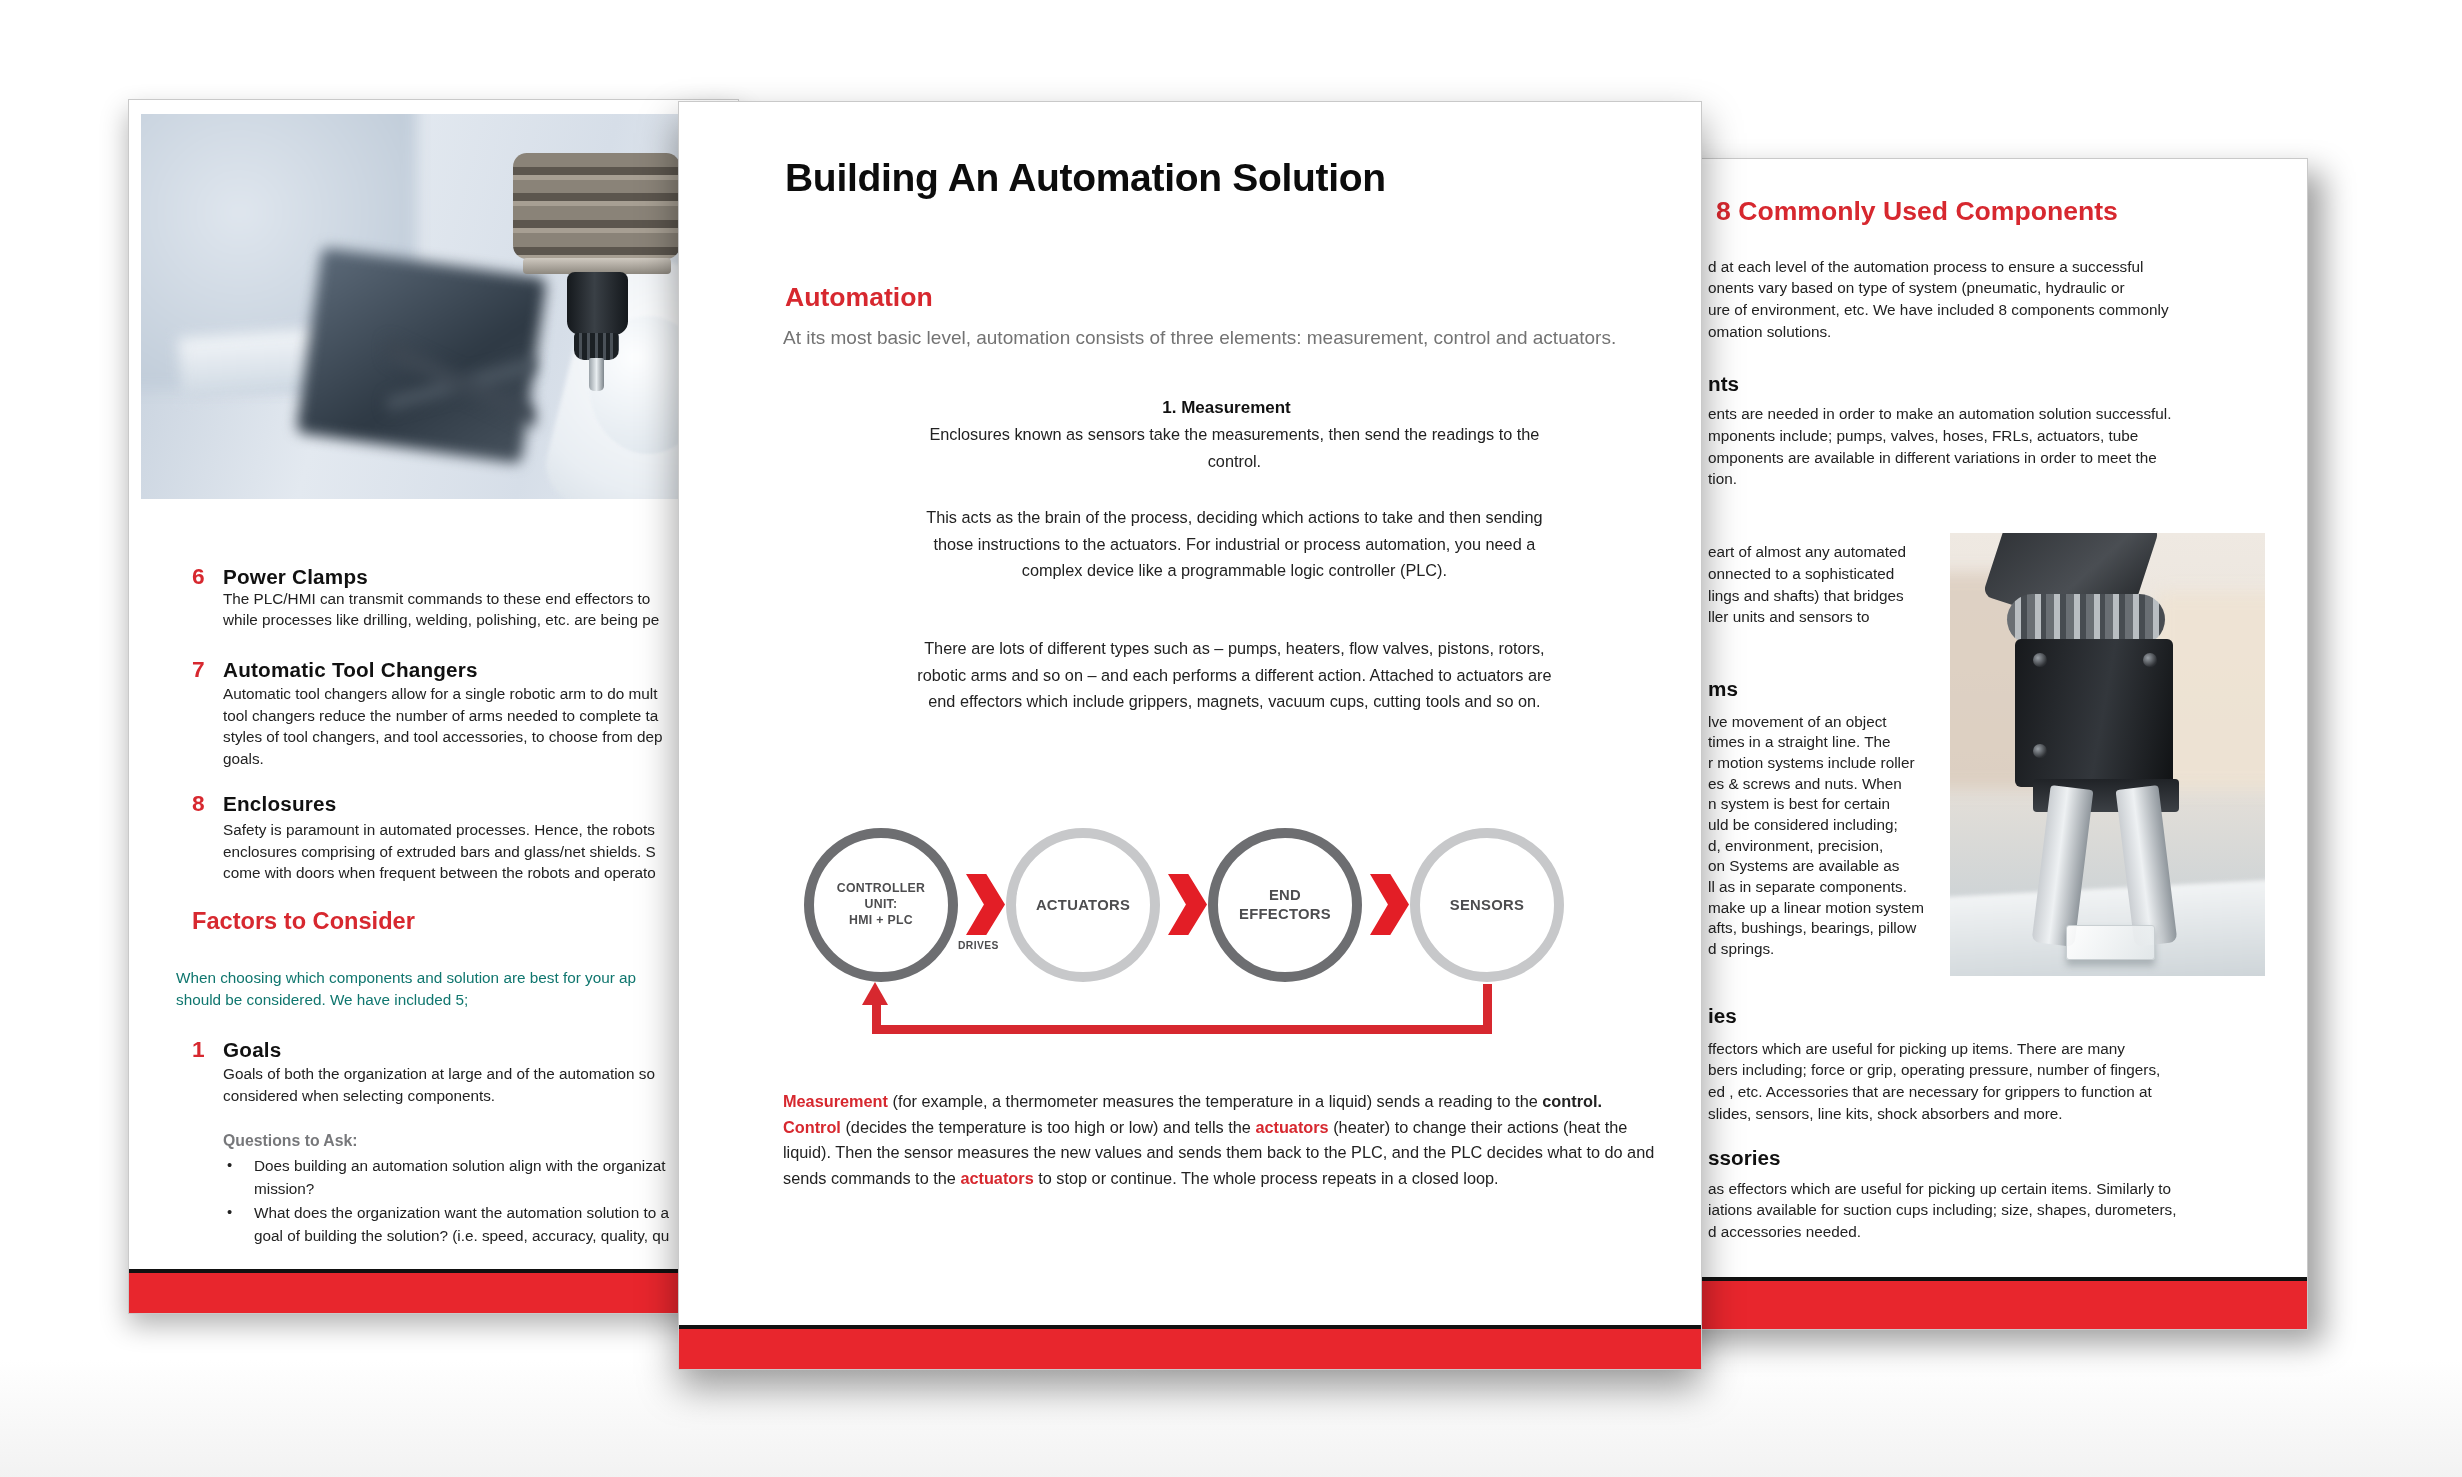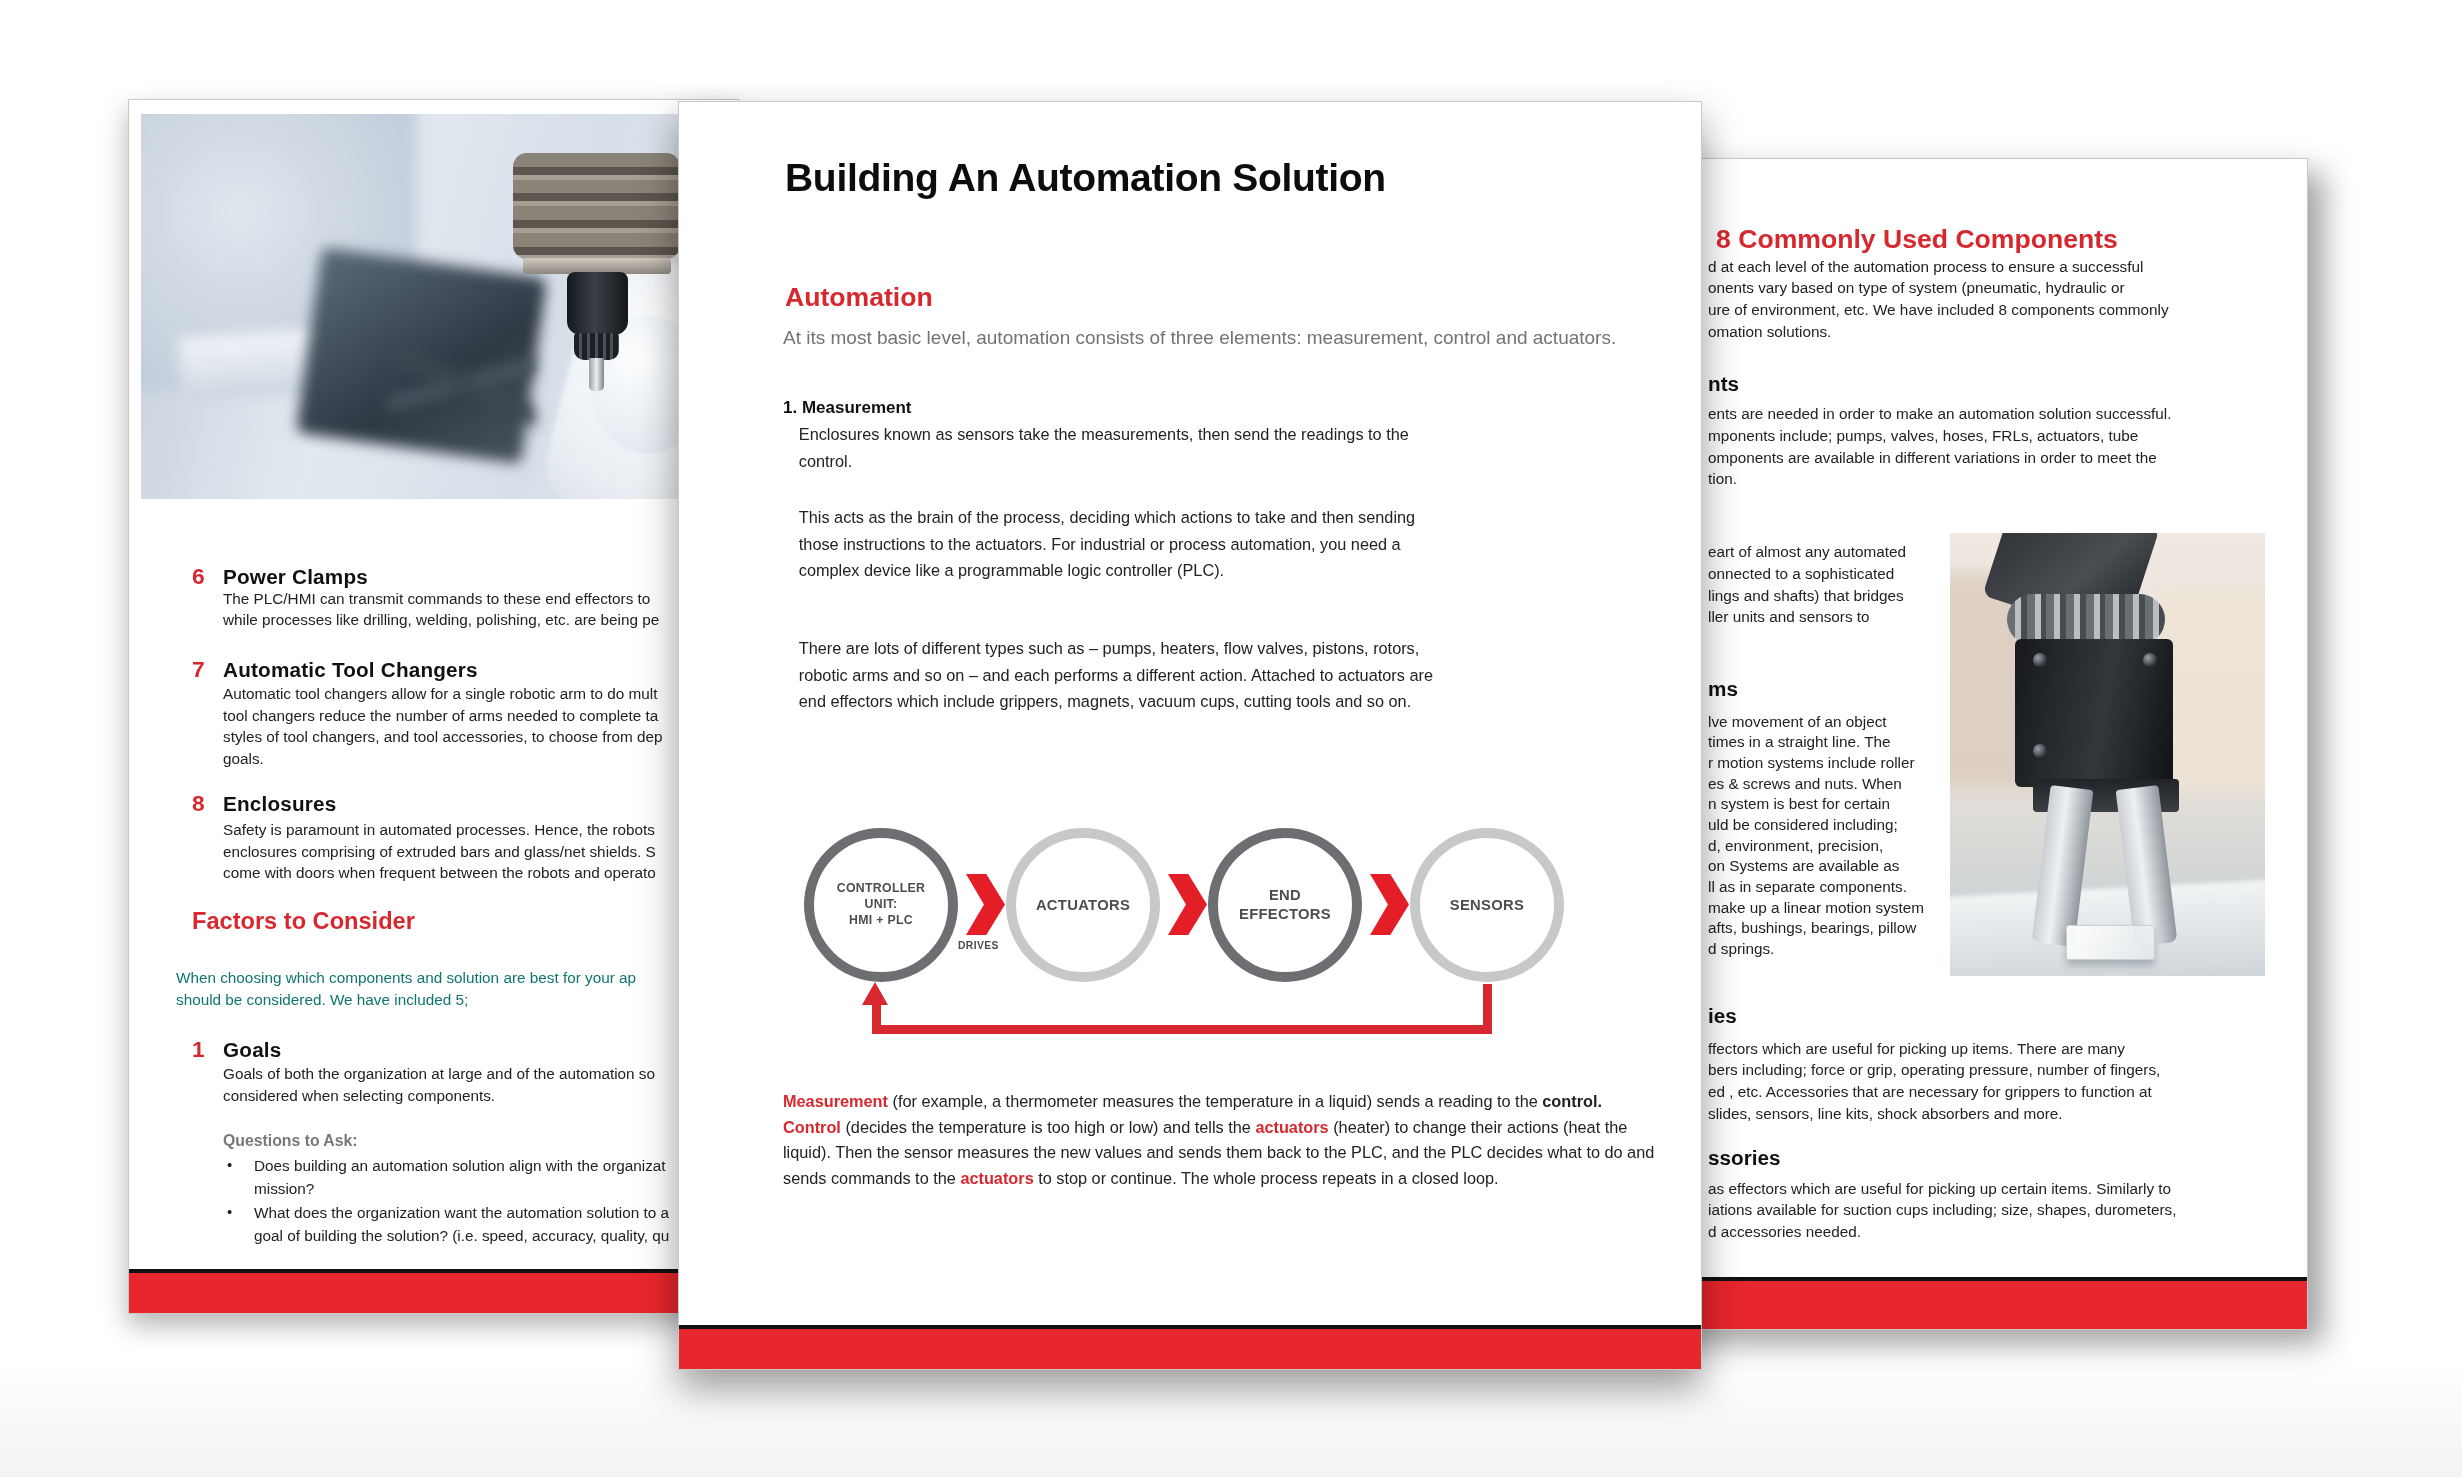--- a/index.html
+++ b/index.html
@@ -44,21 +44,21 @@
   .lp-bullet { position:absolute; left:98px; font-size:14.8px; color:#222; }
   .lp-bline { position:absolute; left:125px; font-size:15.3px; color:#222; white-space:nowrap; }
 
   
   .center-page { left:678px; top:101px; width:1024px; height:1269px; z-index:30;
     box-shadow:0 17.7px 37px rgba(0,0,0,.40); }
   .center-page .page-footer { height:44px; }
   .cp-title { position:absolute; left:106px; top:54px; font-size:39px; font-weight:700; color:#0c0c0c; letter-spacing:-0.3px; }
   .cp-section { position:absolute; left:106px; top:180px; font-size:26.6px; font-weight:700; color:#d7282f; }
   .cp-intro { position:absolute; left:104px; top:225px; font-size:19px; color:#737373; }
-  .c-item { position:absolute; left:104px; width:887px; }
+  .c-item { position:absolute; left:104px; width:887px;text-align:center; }
   .c-item-title { font-size:17px; font-weight:700; color:#111; }
   .c-item-body { padding-left:15.8px; font-size:16.3px; line-height:26.6px; color:#222; margin-top:3px; }
 
   .diagram { position:absolute; left:0; top:726px; width:1024px; height:246px; }
   .node { position:absolute; top:0; width:154px; height:154px; border-radius:50%;
     background:#ffffff; display:flex; align-items:center; justify-content:center; text-align:center; }
   .node.dark  { border:10.8px solid #6d6e71; }
   .node.light { border:10.8px solid #c7c8ca; }
   .node .lbl { font-weight:700; color:#4d4d4f; font-size:14.8px; letter-spacing:0.3px; line-height:18.7px; }
   .node .lbl.small { font-size:12.3px; line-height:15.8px; }
@@ -72,21 +72,21 @@
     border-left:13.8px solid transparent; border-right:13.8px solid transparent; border-bottom:23.6px solid #d7282f; }
 
   .cp-closing { position:absolute; left:104px; top:987px; width:877px; font-size:16.3px; line-height:25.6px; color:#222; }
   .seg-red { color:#d7282f; font-weight:700; }
   .seg-b { font-weight:700; }
 
   
   .right-page { left:1133px; top:158px; width:1175px; height:1172px; z-index:20;
     box-shadow:15.8px 13.8px 29.6px rgba(0,0,0,.38); }
   .right-page .page-footer { height:52px; border-top-width:4.9px; }
-  .rp-heading { position:absolute; left:582px; top:37px; font-size:26.6px; font-weight:700; color:#d7282f;margin-top:28px; }
+  .rp-heading { position:absolute; left:582px; top:37px; font-size:26.6px; font-weight:700; color:#d7282f; }
   .rp-line { position:absolute; left:574px; font-size:15.3px; color:#222; white-space:nowrap; }
   .rp-sub { position:absolute; left:574px; font-size:20.7px; font-weight:700; color:#111; }
   .rp-photo { position:absolute; left:816px; top:374px; width:315px; height:443px; overflow:hidden;
     background:linear-gradient(#efe9e2 0%, #e6e0d8 55%, #cfd4d6 82%, #dde2e4 100%); }
   .rp-blur { position:absolute; filter:blur(7.9px); }
   .rp-bg1 { left:-29.6px; top:39px; width:138px; height:217px; background:#d9c9b9; opacity:.7; }
   .rp-bg2 { left:207px; top:59px; width:138px; height:197px; background:#efe3d2; opacity:.8; }
   .rp-table { position:absolute; left:-9.9px; top:355px; width:355px; height:99px;
     background:linear-gradient(#f2f4f5,#cdd4d8); transform:rotate(-3deg); filter:blur(2px); }
   .rp-armtop { position:absolute; left:47px; top:-29.6px; width:148px; height:118px;

